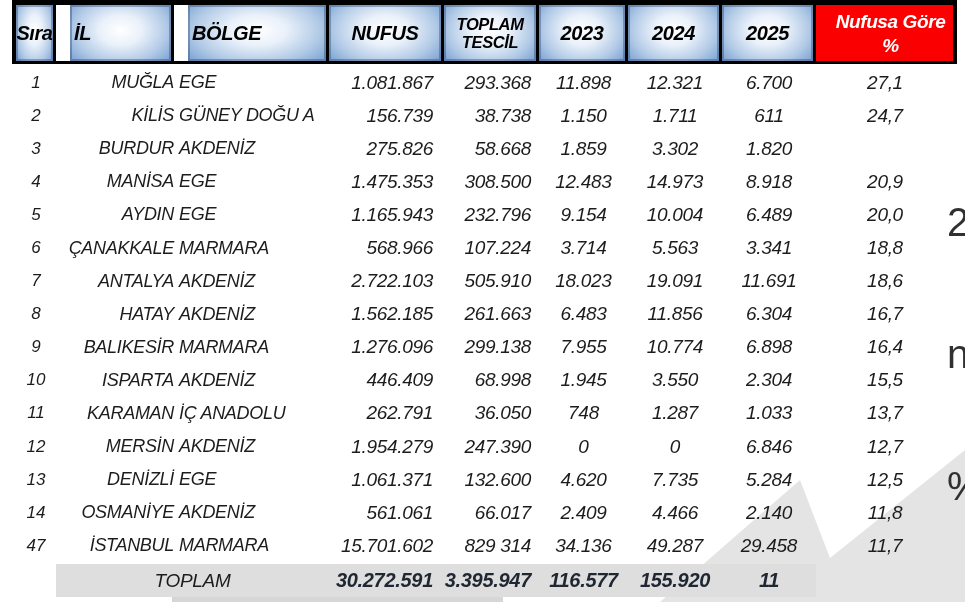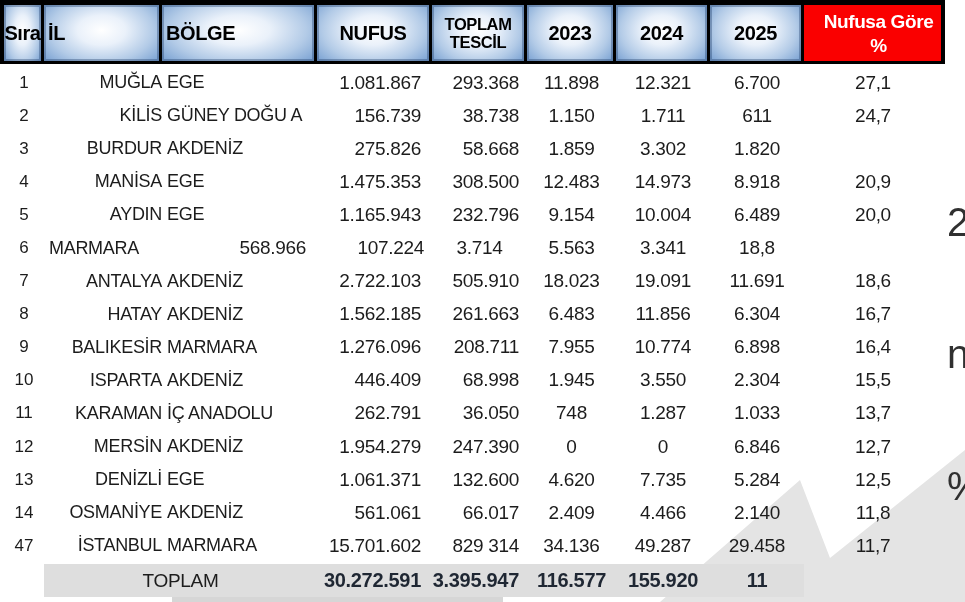--- a/index.html
+++ b/index.html
@@ -11,21 +11,21 @@
     overflow: hidden;
   }
   .page { position: absolute; inset: 0; background: #ffffff; }
 
   
   .watermark-svg { position: absolute; left: 0; top: 0; width: 965px; height: 602px; z-index: 0; }
   .wm-shape { fill: var(--watermark-grey, #e4e4e4); }
   .wm-strip { fill: #d6d6d6; }
 
   
-  .table { position: absolute; left: 0; top: 0; width: 945px; z-index: 1; }
+  .table { position: absolute; left: 12px; top: 0; width: 945px; z-index: 1; font-style: italic; }
 
   .thead {
     display: grid;
     grid-template-columns: 40px 118px 155px 115px 95px 89px 94px 94px 1fr;
     border: 4px solid #000;
     border-top-width: 5px;
     border-bottom-width: 3px;
     height: 64px;
   }
   .th {
@@ -34,21 +34,21 @@
     box-shadow: inset 0 0 0 2px rgba(25,54,97,0.35);
     border-right: 3px solid #000;
     color: #000;
     font-weight: 700;
     font-size: 20px;
     letter-spacing: -0.4px;
     display: flex; align-items: center; justify-content: center;
     text-align: center;
   }
   .th.last { border-right: none; }
-  .th.align-left { justify-content: flex-start; padding-left: 4px; }
+  .th.align-left { justify-content: flex-start; padding-left: 4px; margin-left: 14px; }
   .th.small { font-size: 16.5px; line-height: 1.12; padding: 0 4px; }
   .th.red {
     background: var(--header-red, #fa0000);
     box-shadow: none;
     color: #ffffff;
     font-size: 19px;
     line-height: 1.25;
     padding: 2px 2px 0 14px;
   }
 
@@ -173,20 +173,21 @@
     <div class="td c-bolge">EGE</div>
     <div class="td c-nufus">1.165.943</div>
     <div class="td c-tescil">232.796</div>
     <div class="td c-year">9.154</div>
     <div class="td c-year">10.004</div>
     <div class="td c-year">6.489</div>
     <div class="td c-oran">20,0</div>
   </div>
         <div class="tr">
     <div class="td c-sira">6</div>
+    <div class="td c-il">ÇANAKKALE</div>
     <div class="td c-bolge">MARMARA</div>
     <div class="td c-nufus">568.966</div>
     <div class="td c-tescil">107.224</div>
     <div class="td c-year">3.714</div>
     <div class="td c-year">5.563</div>
     <div class="td c-year">3.341</div>
     <div class="td c-oran">18,8</div>
   </div>
         <div class="tr">
     <div class="td c-sira">7</div>
@@ -208,21 +209,21 @@
     <div class="td c-year">6.483</div>
     <div class="td c-year">11.856</div>
     <div class="td c-year">6.304</div>
     <div class="td c-oran">16,7</div>
   </div>
         <div class="tr">
     <div class="td c-sira">9</div>
     <div class="td c-il">BALIKESİR</div>
     <div class="td c-bolge">MARMARA</div>
     <div class="td c-nufus">1.276.096</div>
-    <div class="td c-tescil">208.711</div>
+    <div class="td c-tescil">299.138</div>
     <div class="td c-year">7.955</div>
     <div class="td c-year">10.774</div>
     <div class="td c-year">6.898</div>
     <div class="td c-oran">16,4</div>
   </div>
         <div class="tr">
     <div class="td c-sira">10</div>
     <div class="td c-il">ISPARTA</div>
     <div class="td c-bolge">AKDENİZ</div>
     <div class="td c-nufus">446.409</div>

